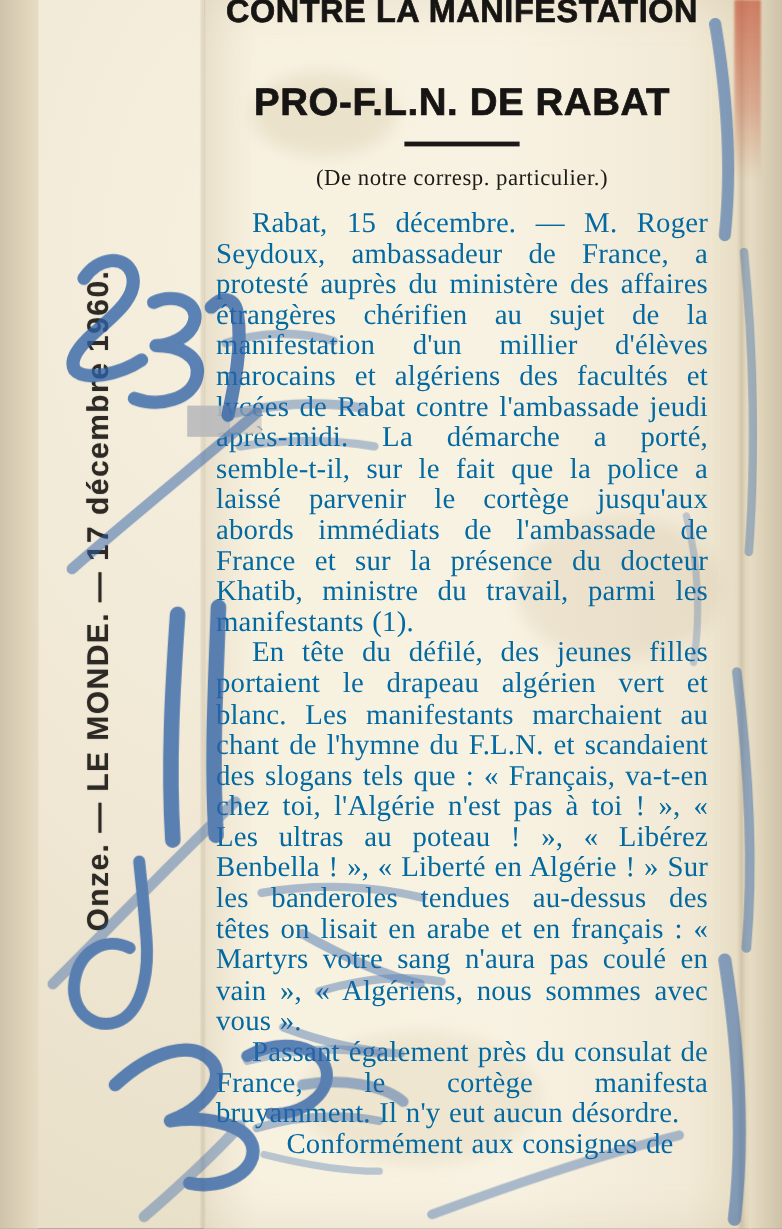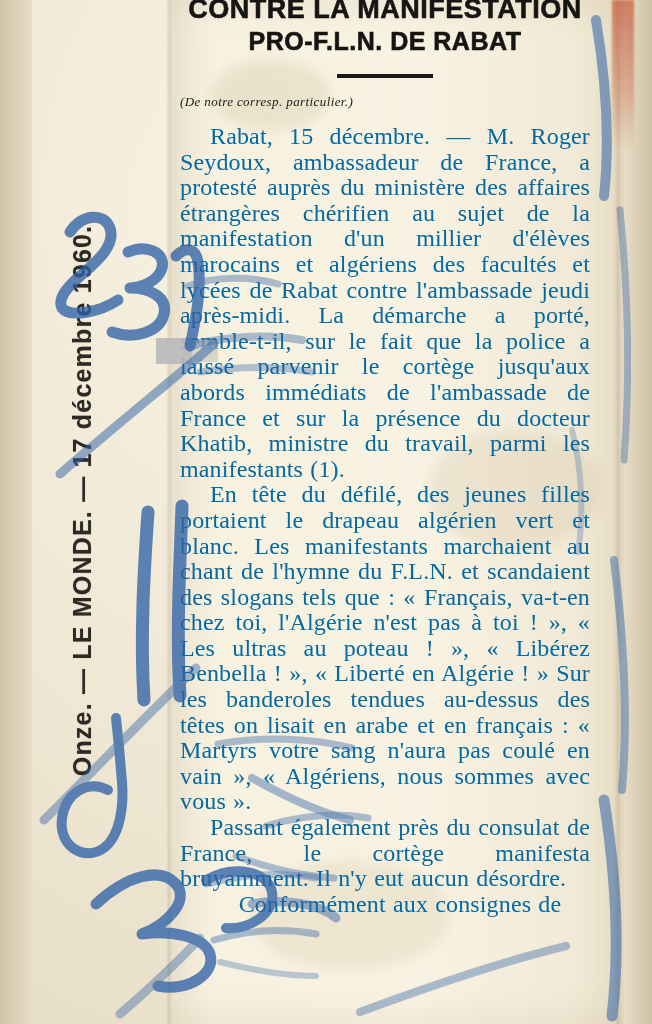--- a/index.html
+++ b/index.html
@@ -110,34 +110,34 @@
   }
   .headline .l1 {
     display: block;
     font-size: 27px;
     line-height: 30px;
     margin-top: -6px;
     -webkit-text-stroke: 0.6px #171513;
   }
   .headline .l2 {
     display: block;
-    font-size: 25px;
+    font-size: 32px;
     line-height: 34px;
+    margin-top: 44px;
     -webkit-text-stroke: 0.6px #171513;
   }
   .rule {
     width: 96px;
     height: 4px;
     background: #1b1917;
     margin: 16px auto 16px auto;
   }
   .credit {
-    text-align: left;
-    font-style: italic;
-    font-size: 13px;
+    text-align: center;
+    font-size: 19px;
     letter-spacing: 0.4px;
     margin-bottom: 14px;
     color: #1d1b18;
   }
   .body p {
     margin: 0;
     font-size: 24px;
     line-height: 25.6px;
     text-align: justify;
     text-indent: 30px;

